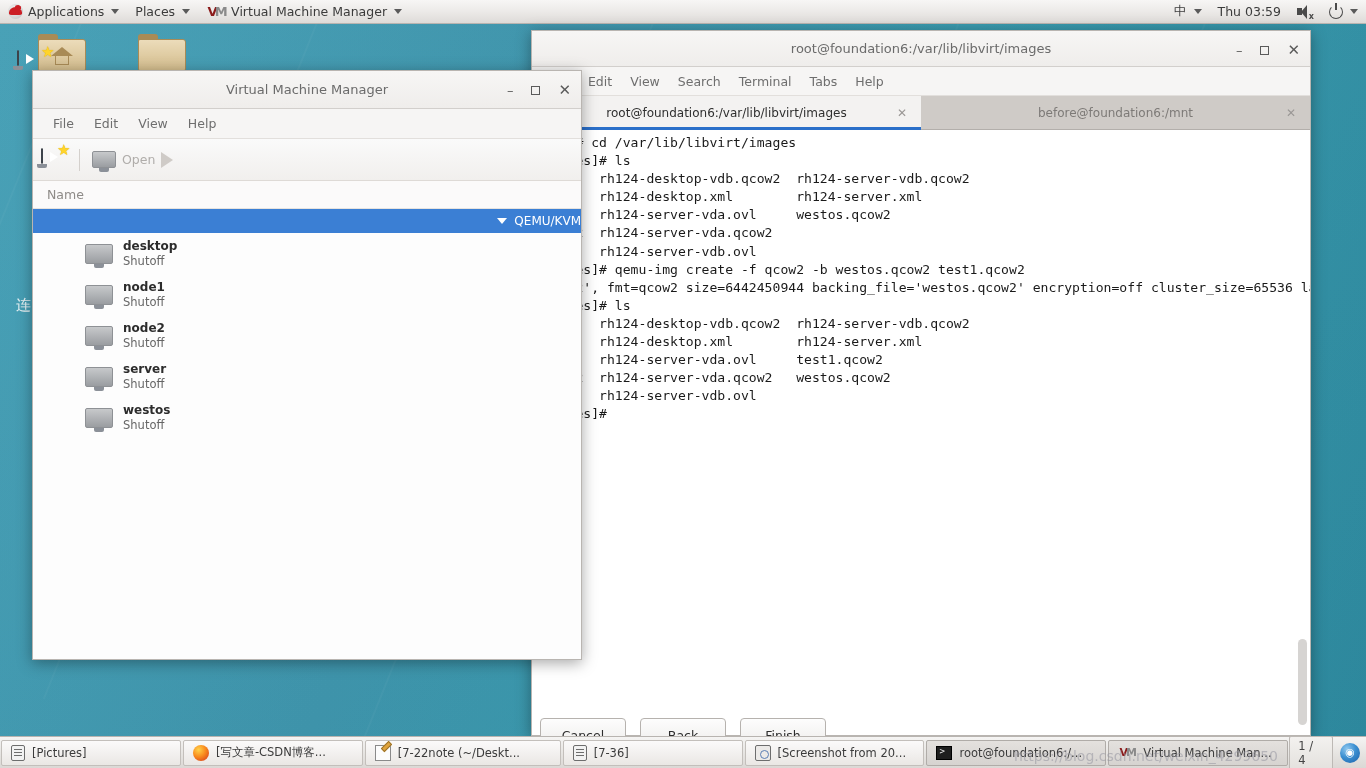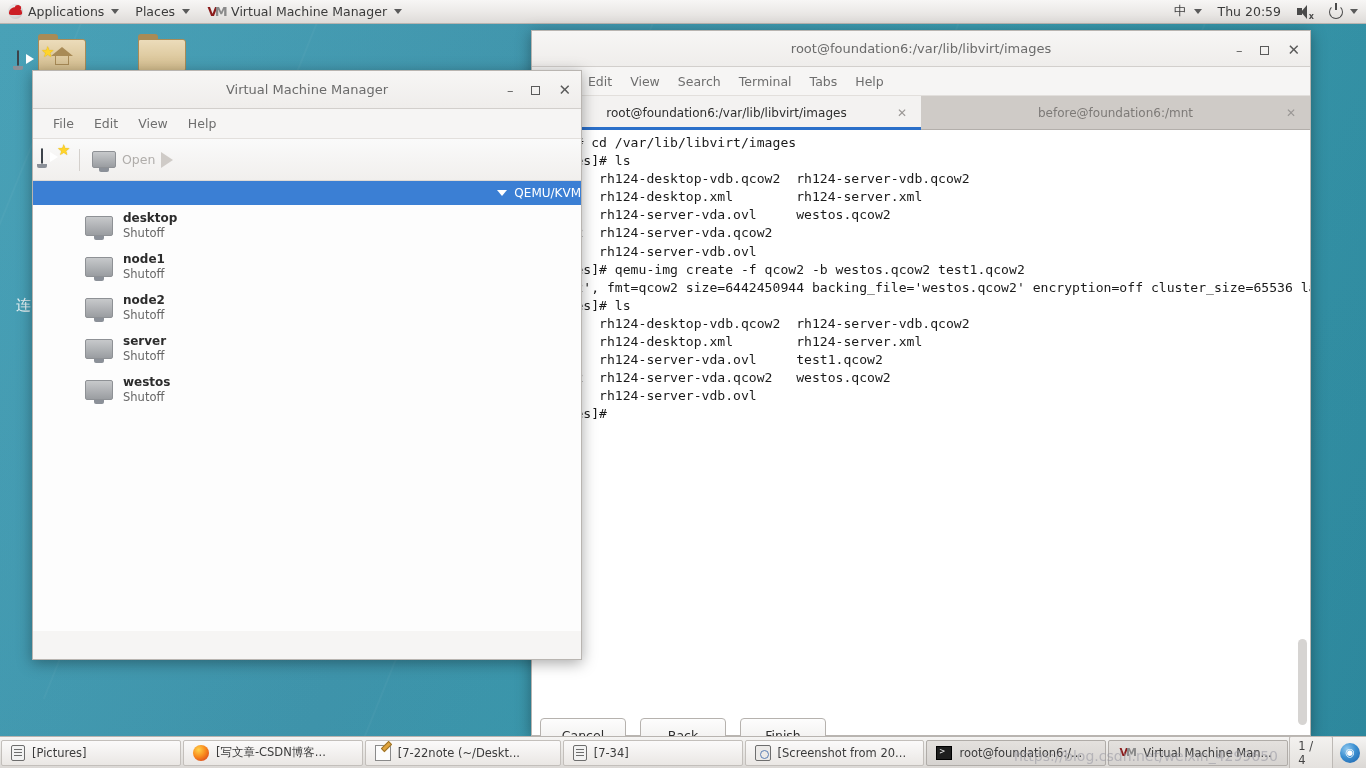--- a/index.html
+++ b/index.html
@@ -340,21 +340,21 @@
     <span>Virtual Machine Manager</span>
     <span class="tri-down"></span>
   </div>
 
   <div id="tp-right">
     <div class="tp-item">
       <span>中</span>
       <span class="tri-down"></span>
     </div>
     <div class="tp-item">
-      <span>Thu 20:59</span>
+      <span>Thu 03:59</span>
     </div>
     <div class="tp-item">
       <span class="spk">
         <span class="cone"></span>
           <span class="cone2"></span>
           <span class="x">x</span>
       </span>
     </div>
     <div class="tp-item">
       <span class="pwr"></span>
@@ -438,20 +438,23 @@
       <span class="mon"><span class="play"></span></span><span class="star">★</span>
     </span>
     <span class="tbsep"></span>
     <span class="tbl-open">
       <span class="mon grey"></span>
       <span>Open</span>
     </span>
     <span class="tbl-play"></span>
   </div>
 
+  <div id="vmm-colhdr">
+    <span>Name</span>
+  </div>
 
   <div id="vmm-list">
     <div class="grouprow">
       <span class="carr"></span>
       <span>QEMU/KVM</span>
     </div>
 
     <div class="vmrow">
       <span class="mon grey"></span>
       <span class="txt">
@@ -560,21 +563,21 @@
   <div class="tbtn" style="width:180px">
     <span class="tico ico-ff"></span>
     <span>[写文章-CSDN博客...</span>
   </div>
   <div class="tbtn" style="width:196px">
     <span class="tico ico-note"></span>
     <span>[7-22note (~/Deskt...</span>
   </div>
   <div class="tbtn" style="width:180px">
     <span class="tico ico-files"></span>
-    <span>[7-34]</span>
+    <span>[7-36]</span>
   </div>
   <div class="tbtn" style="width:180px">
     <span class="tico ico-shot"></span>
     <span>[Screenshot from 20...</span>
   </div>
   <div class="tbtn active" style="width:180px">
     <span class="tico ico-term"></span>
     <span>root@foundation6:/...</span>
   </div>
   <div class="tbtn active" style="width:180px">

